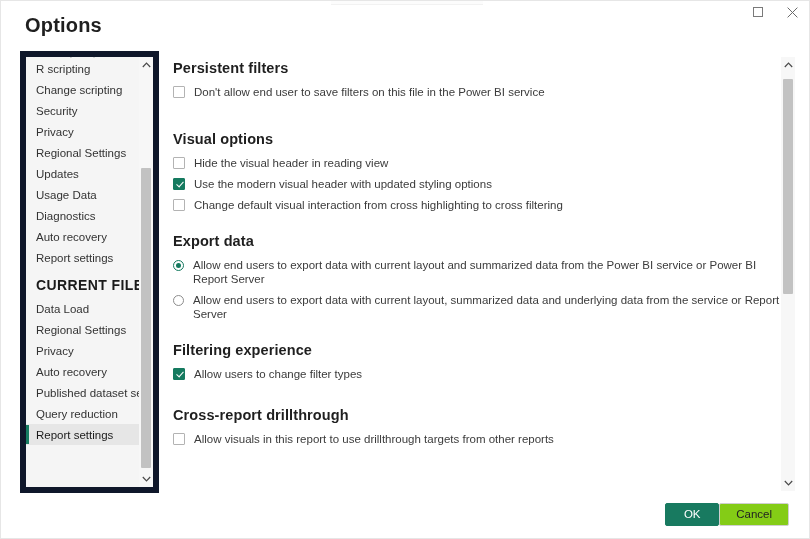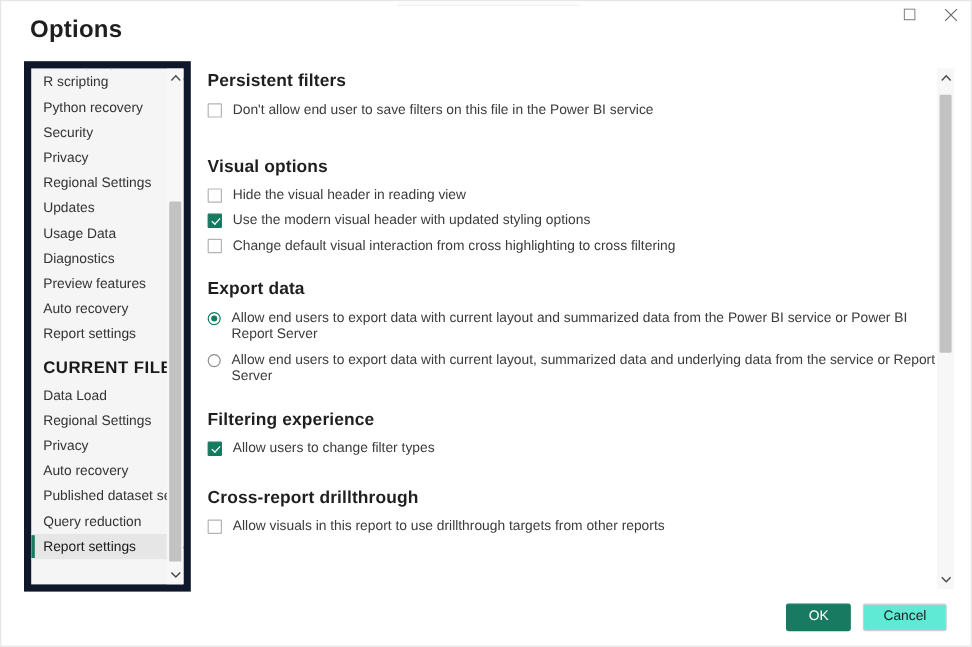--- a/index.html
+++ b/index.html
@@ -274,39 +274,38 @@
     position: absolute;
     left: 0;
     right: 0;
     bottom: 0;
     height: 47px;
     display: flex;
     align-items: center;
     justify-content: flex-end;
     padding-right: 20px;
     box-sizing: border-box;
-    gap: 10px;
   }
   .btn {
     min-width: 54px;
     height: 23px;
     padding: 0 16px;
     font-size: 11.5px;
     font-family: inherit;
     border-radius: 2px;
     cursor: default;
     line-height: 1;
   }
   .btn-primary {
     background: #187a60;
     color: #ffffff;
     border: 1px solid #187a60;
   }
   .btn-secondary {
-    background: #5eead4;
+    background: #84cc16;
     color: #222222;
     border: 1px solid #cfcfcf;
   }
 </style>
 </head>
 <body>
 
 <div class="window">
 
   <div class="top-tab"></div>
@@ -331,42 +330,39 @@
         <li class="nav-item clipped">
           <span>DirectQuery</span>
         </li>
         <li class="nav-item">
           <span>R scripting</span>
           <span class="chev"><svg width="11" height="7" viewBox="0 0 11 7">
               <path d="M1 5.8 L5.5 1.3 L10 5.8" stroke="#3a3a3a" stroke-width="1.4" fill="none"></path>
             </svg></span>
         </li>
         <li class="nav-item">
-          <span>Python recovery</span>
+          <span>Change scripting</span>
         </li>
         <li class="nav-item">
           <span>Security</span>
         </li>
         <li class="nav-item">
           <span>Privacy</span>
         </li>
         <li class="nav-item">
           <span>Regional Settings</span>
         </li>
         <li class="nav-item">
           <span>Updates</span>
         </li>
         <li class="nav-item">
           <span>Usage Data</span>
         </li>
         <li class="nav-item">
           <span>Diagnostics</span>
-        </li>
-        <li class="nav-item">
-          <span>Preview features</span>
         </li>
         <li class="nav-item">
           <span>Auto recovery</span>
         </li>
         <li class="nav-item">
           <span>Report settings</span>
         </li>
         <li class="nav-item group">
           <span>CURRENT FILE</span>
         </li>

